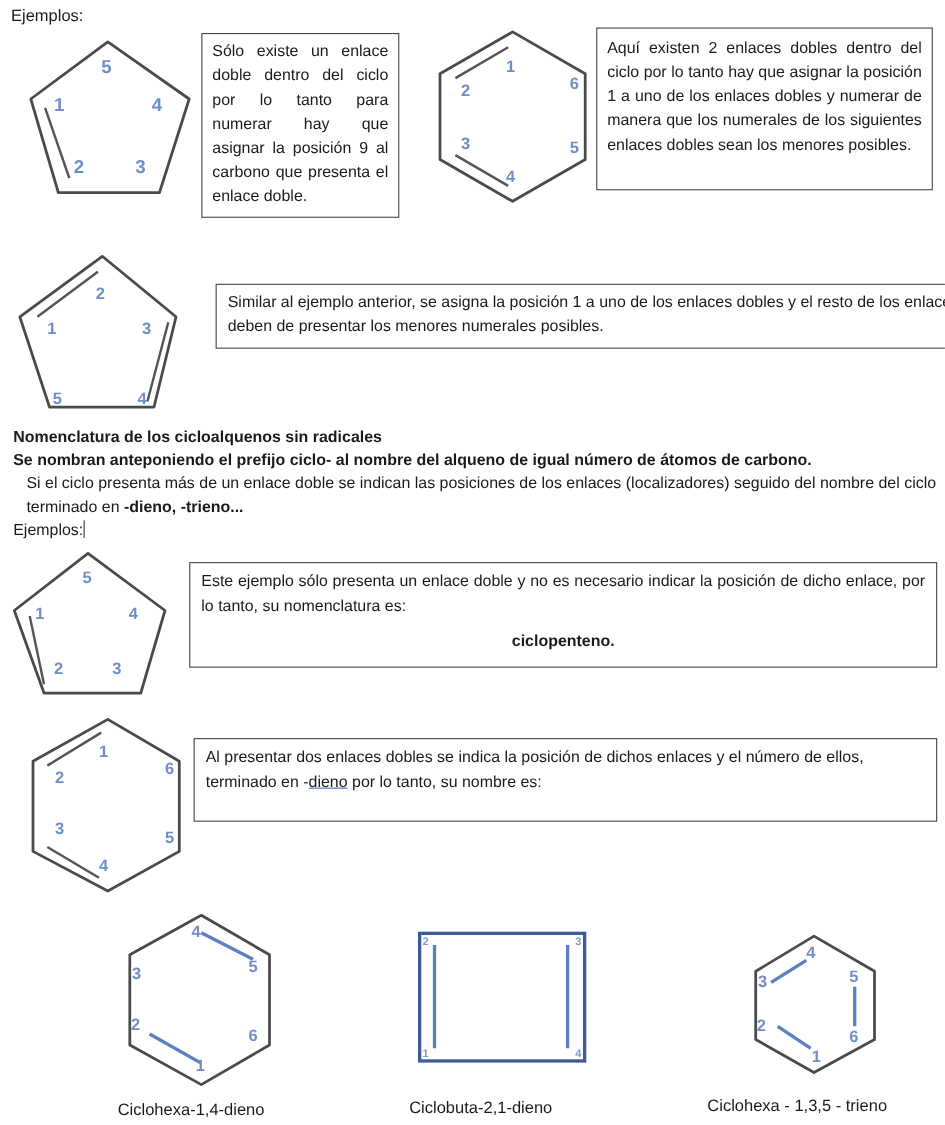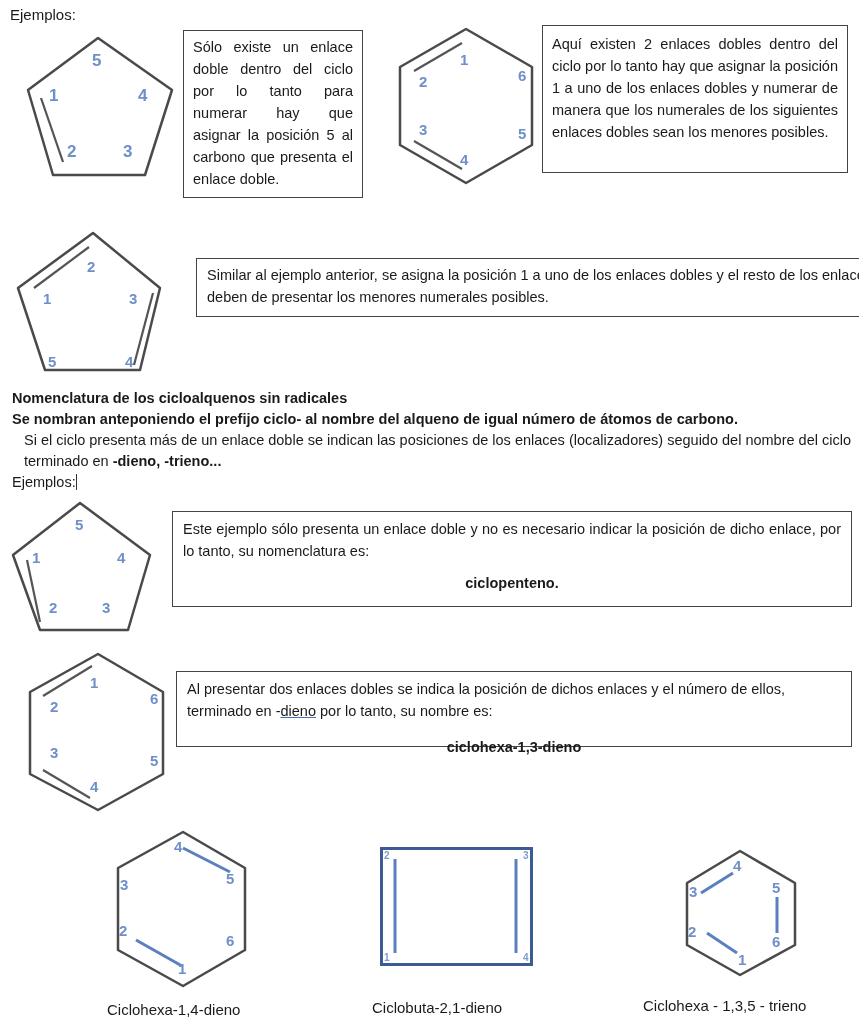--- a/index.html
+++ b/index.html
@@ -29,21 +29,21 @@
 <svg style="left:25px;top:35px;" width="150" height="145" viewBox="0 0 150 145">
   <polygon class="ring" points="73,3 147,55 120,140 28,140 3,55"></polygon>
   <line class="dbl" x1="16" y1="63" x2="38" y2="127"></line>
   <text class="num" x="67" y="31">5</text>
   <text class="num" x="24" y="66">1</text>
   <text class="num" x="113" y="66">4</text>
   <text class="num" x="42" y="122">2</text>
   <text class="num" x="98" y="122">3</text>
 </svg>
 <div class="box txt justify" style="left:183px;top:30px;width:180px;height:168px;padding:5px 9px;font-size:14.5px;line-height:22px;">
-  <span>Sólo existe un enlace doble dentro del ciclo por lo tanto para numerar hay que asignar la posición 5 al carbono que presenta el enlace doble.</span>
+  <span>Sólo existe un enlace doble dentro del ciclo por lo tanto para numerar hay que asignar la posición 9 al carbono que presenta el enlace doble.</span>
 </div>
 
 <svg style="left:398px;top:27px;" width="140" height="158" viewBox="0 0 140 158">
   <polygon class="ring" points="68,2 134,40 134,118 68,156 2,118 2,40"></polygon>
   <line class="dbl" x1="16" y1="44" x2="64" y2="16"></line>
   <line class="dbl" x1="16" y1="114" x2="64" y2="142"></line>
   <text class="numlt" x="62" y="38">1</text>
   <text class="numlt" x="21" y="60">2</text>
   <text class="numlt" x="21" y="108">3</text>
   <text class="numlt" x="62" y="138">4</text>
@@ -99,21 +99,20 @@
   <text class="numlt" x="22" y="60">2</text>
   <text class="numlt" x="22" y="106">3</text>
   <text class="numlt" x="62" y="140">4</text>
   <text class="numlt" x="122" y="114">5</text>
   <text class="numlt" x="122" y="52">6</text>
 </svg>
 <div class="box txt" style="left:176px;top:671px;width:676px;height:76px;padding:6px 10px;font-size:14.5px;line-height:22px;">
   <div>
     <span>Al presentar dos enlaces dobles se indica la posición de dichos enlaces y el número de ellos, terminado en -</span><span class="underline-blue">dieno</span><span> por lo tanto, su nombre es:</span>
   </div>
-  <div class="center bold" style="margin-top:14px;">ciclohexa-1,3-dieno</div>
 </div>
 
 <svg style="left:114px;top:830px;" width="150" height="158" viewBox="0 0 150 158">
   <polygon class="ring" points="69,2 131,38 131,120 69,156 4,120 4,38"></polygon>
   <line class="bluebond" x1="69" y1="18" x2="116" y2="42"></line>
   <line class="bluebond" x1="22" y1="110" x2="68" y2="136"></line>
   <text class="numlt" x="60" y="22">4</text>
   <text class="numlt" x="112" y="54">5</text>
   <text class="numlt" x="6" y="60">3</text>
   <text class="numlt" x="5" y="106">2</text>

